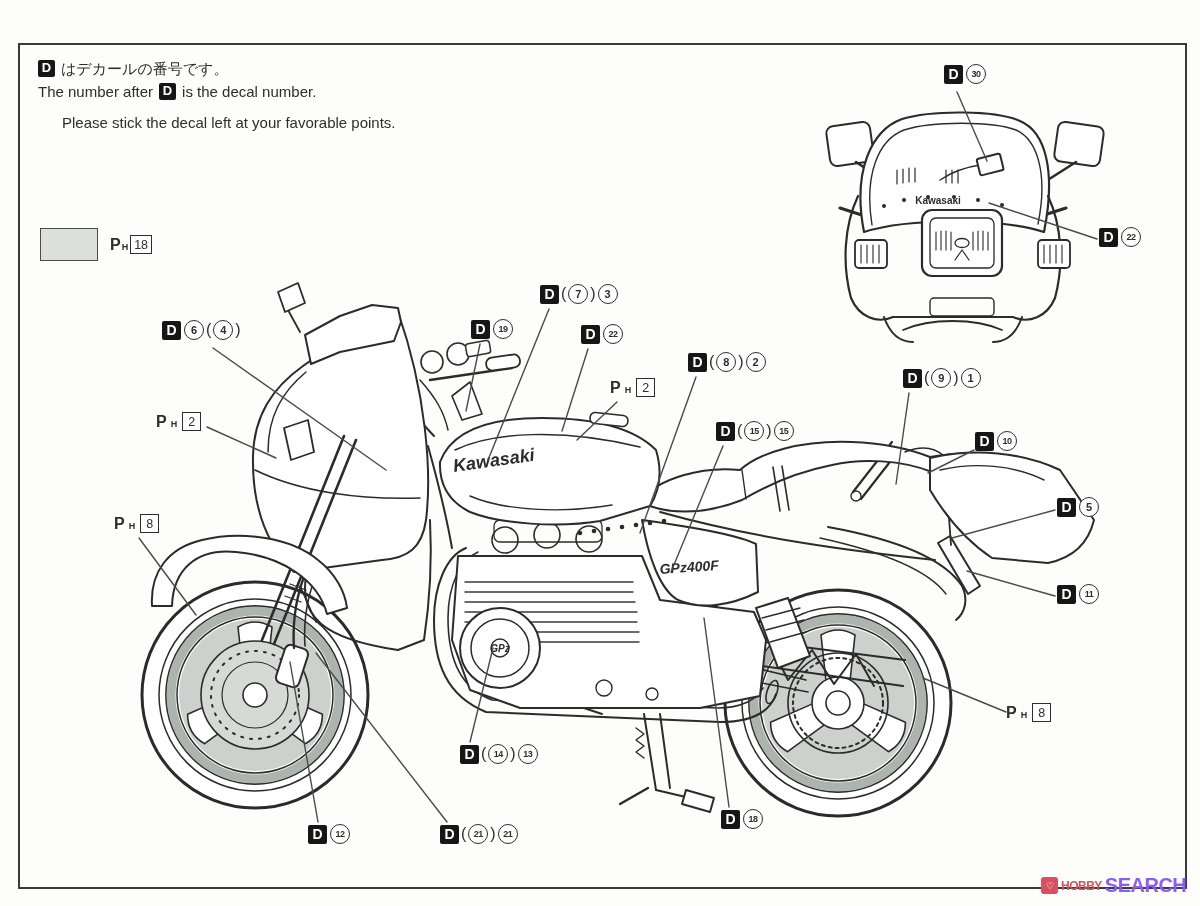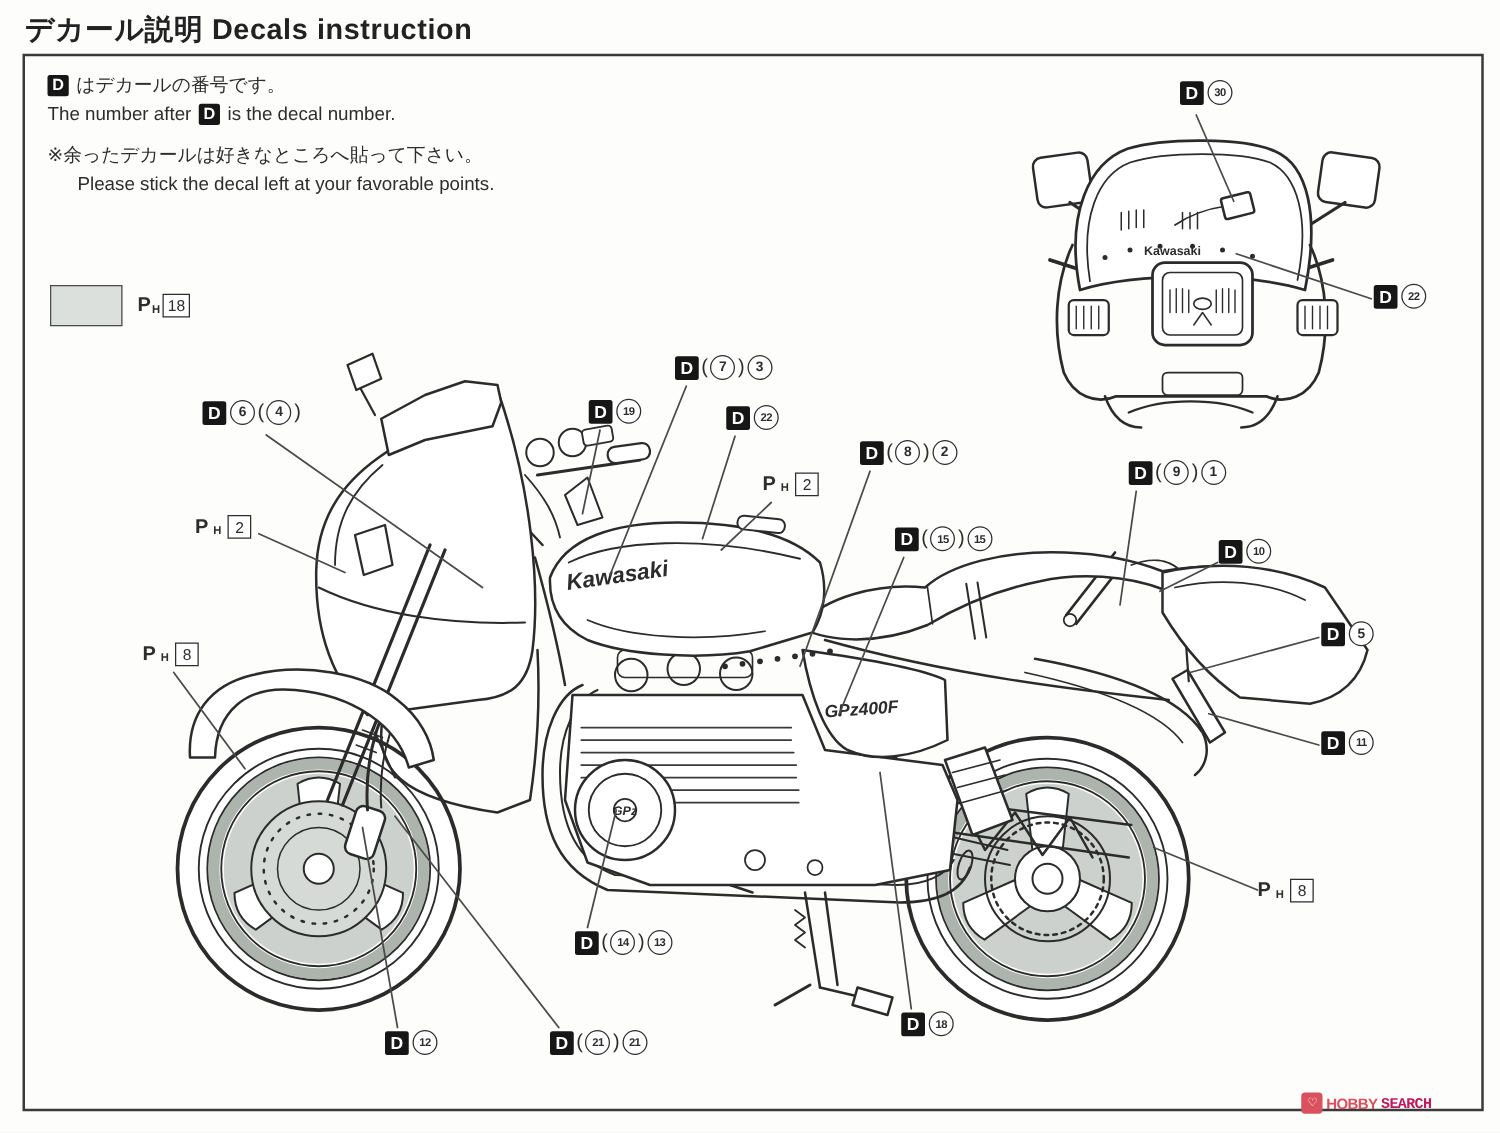--- a/index.html
+++ b/index.html
@@ -26,45 +26,41 @@
   #label-layer{position:absolute;left:0;top:0;width:1200px;height:906px;}
   .decal-label{position:absolute;display:flex;align-items:center;gap:3px;white-space:nowrap;}
   .circ{display:inline-flex;width:18px;height:18px;border:1.6px solid #2d2d2d;border-radius:50%;
         align-items:center;justify-content:center;font-size:11px;font-weight:600;background:#fff;flex:0 0 auto;}
   .circ.two{font-size:9px;letter-spacing:-.5px;}
   .par{font-size:16px;font-weight:500;margin:0 -1px;}
   #watermark{position:absolute;left:1041px;top:874px;display:flex;align-items:center;gap:3px;z-index:5;}
   #wm-icon{width:17px;height:17px;background:#d9515e;border-radius:3px;display:flex;align-items:center;
            justify-content:center;color:#fff;font-size:9px;font-weight:bold;letter-spacing:-1px;}
   .wm-red{font-size:12px;font-weight:bold;color:#d9515e;letter-spacing:-.5px;}
-  .wm-gray{font-size:12px;font-weight:bold;color:#be185d;letter-spacing:-.5px;font-family:Liberation Mono, monospace;}
+  .wm-gray{font-size:20px;font-weight:bold;color:#8b5cf6;letter-spacing:-.5px;}
   svg text{font-family:"Liberation Sans","DejaVu Sans",sans-serif;}
 </style>
 </head>
 <body>
 
 <div id="page">
 
-  <div id="title">デカール説明 Decals instruction</div>
   <div id="frame"></div>
 
   <div id="notes">
     <div class="nrow jp">
       <span class="dbadge sm">D</span>
       <span>はデカールの番号です。</span>
     </div>
     <div class="nrow">
       <span>The number after</span>
       <span class="dbadge sm">D</span>
       <span>is the decal number.</span>
     </div>
     <div class="gap-sm"></div>
-    <div class="nrow jp">
-      <span>※余ったデカールは好きなところへ貼って下さい。</span>
-    </div>
     <div class="nrow indent">
       <span>Please stick the decal left at your favorable points.</span>
     </div>
     <div class="gap-sm"></div>
   </div>
 
   <div id="swatch-row">
     <div id="swatch" style="background: rgb(220, 224, 220);"></div>
     <span class="ph-label">
       <span class="php">P</span>

